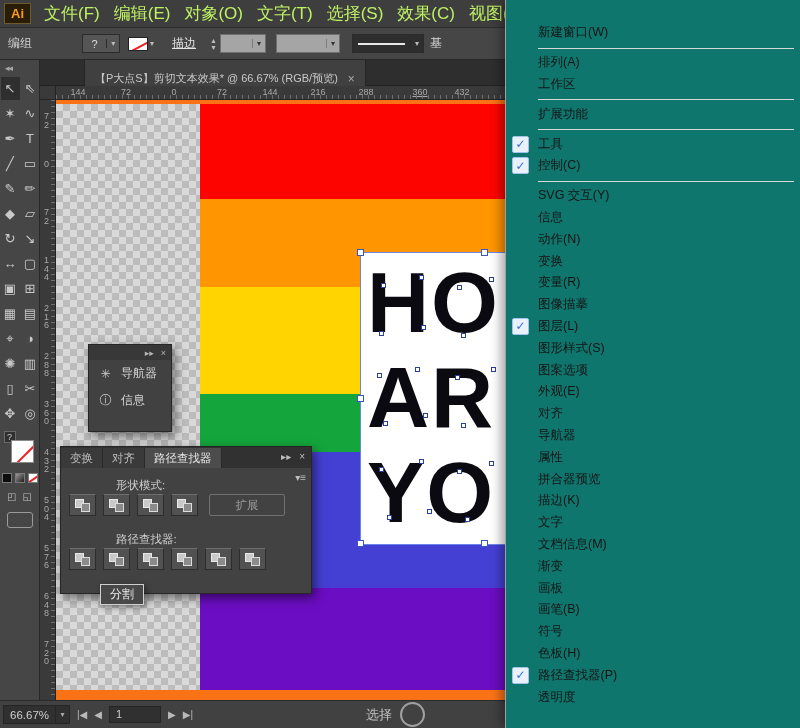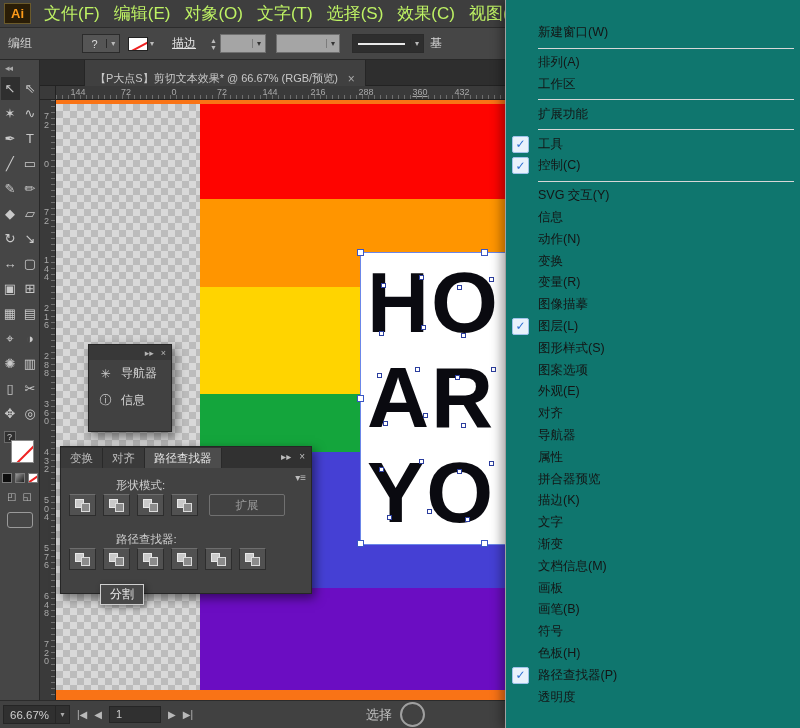--- a/index.html
+++ b/index.html
@@ -632,25 +632,25 @@
         <div class="wm-item">
           <span class="wm-check"></span>
           <span class="wm-label">描边(K)</span>
         </div>
         <div class="wm-item">
           <span class="wm-check"></span>
           <span class="wm-label">文字</span>
         </div>
         <div class="wm-item">
           <span class="wm-check"></span>
+          <span class="wm-label">文档信息(M)</span>
+        </div>
+        <div class="wm-item">
+          <span class="wm-check"></span>
           <span class="wm-label">渐变</span>
-        </div>
-        <div class="wm-item">
-          <span class="wm-check"></span>
-          <span class="wm-label">文档信息(M)</span>
         </div>
         <div class="wm-item">
           <span class="wm-check"></span>
           <span class="wm-label">画板</span>
         </div>
         <div class="wm-item">
           <span class="wm-check"></span>
           <span class="wm-label">画笔(B)</span>
         </div>
         <div class="wm-item">

